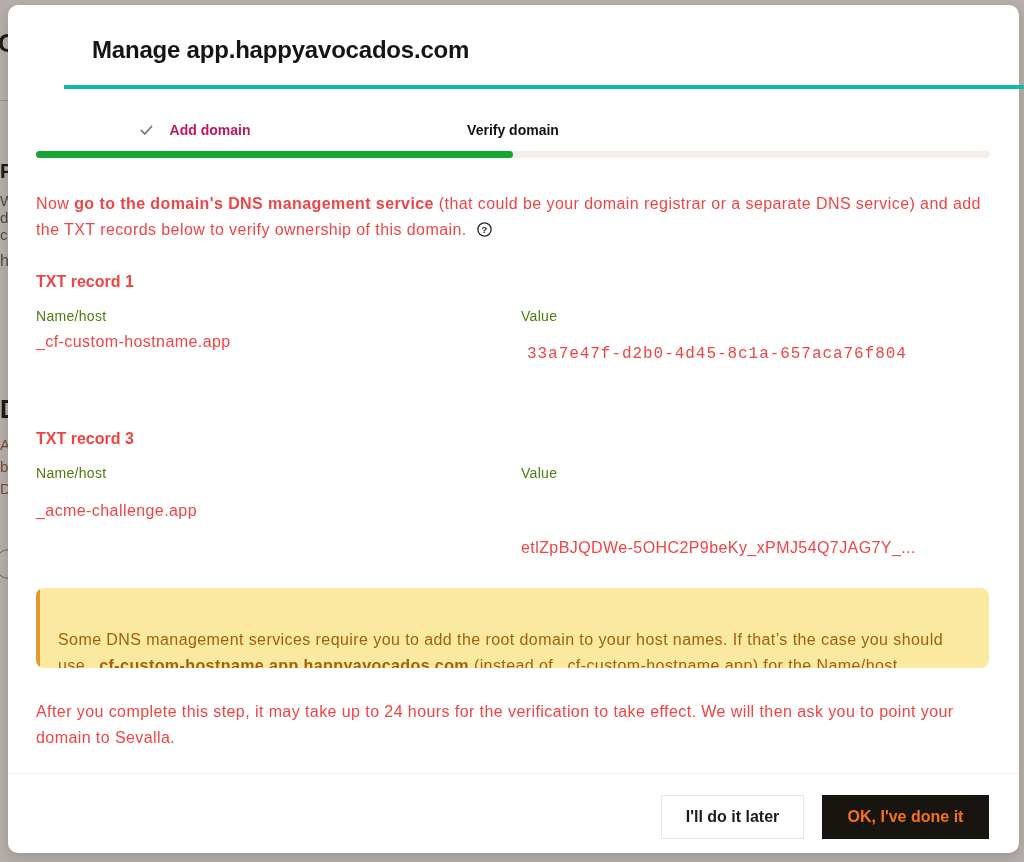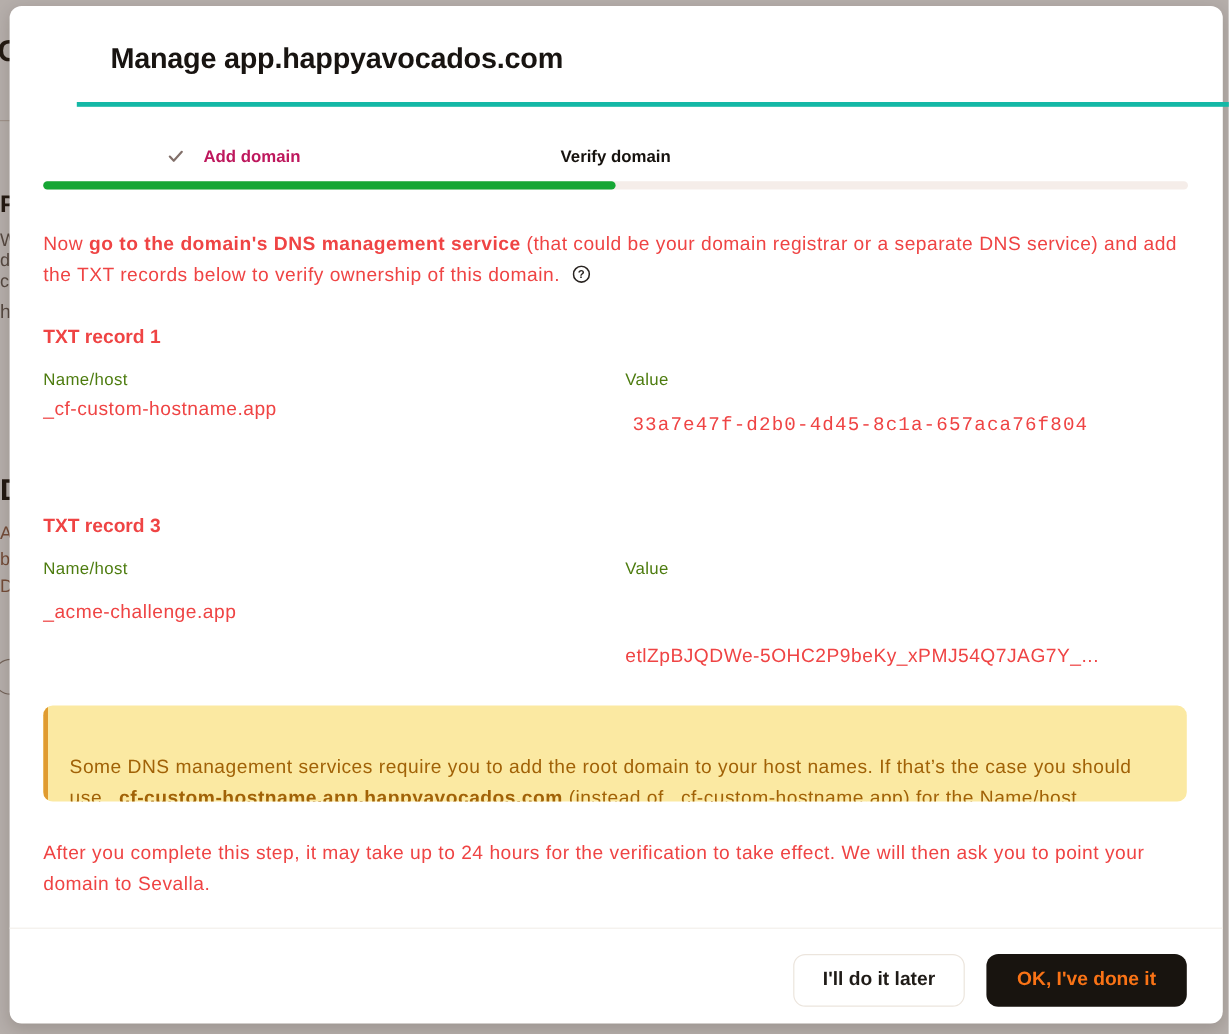--- a/index.html
+++ b/index.html
@@ -18,21 +18,21 @@
 .step.active { color:#16120e; }
 .pbar { position:absolute; left:28px; top:61.5px; width:954px; height:7px; background:#f5ede9; border-radius:4px; }
 .pfill { width:50%; height:7px; background:#16a634; border-radius:4px; }
 .txt { position:absolute; left:28px; font-size:16px; line-height:26px; color:#ef4444; letter-spacing:0.42px; }
 .lbl { position:absolute; font-size:14px; line-height:20px; color:#4d7c0f; letter-spacing:0.3px; }
 .h3 { position:absolute; left:28px; font-size:16px; line-height:26px; font-weight:700; color:#ef4444; }
 .warn { position:absolute; left:28px; top:499px; width:953px; height:80px; background:#fbe9a2; border-radius:8px; overflow:hidden; }
 .warnbar { position:absolute; left:0; top:0; width:4px; height:80px; background:#e09b30; }
 .warntxt { position:absolute; left:22px; top:15px; font-size:16px; line-height:26px; color:#a16207; letter-spacing:0.42px;margin-top:24px; }
 .mfoot { position:absolute; left:0; bottom:0; width:100%; height:80px; border-top:1px solid #f3efea; }
-.btn { position:absolute; top:21px; height:44px; border-radius:10px; font-family:"Liberation Sans",sans-serif; font-size:16px; font-weight:700; display:flex; align-items:center; justify-content:center; }
+.btn { position:absolute; top:21px; height:44px; border-radius:0; font-family:"Liberation Sans",sans-serif; font-size:16px; font-weight:700; display:flex; align-items:center; justify-content:center; }
 .btn.light { right:215px; width:143px; background:#fff; border:1px solid #ece5dd; color:#1f1b17; }
 .btn.dark { right:30px; width:167px; background:#18140f; border:none; color:#f97316; }
 .qicon { display:inline-block; vertical-align:-2px; }
 </style>
 </head>
 <body>
 <div class="page">
   <div class="pg" style="left:-2px; top:29px; font-size:25px; font-weight:700; color:#231d18;">O</div>
   <div class="pg" style="left:0; top:100px; width:20px; border-top:1px solid #ddd5ce;"></div>
   <div class="pg" style="left:0; top:160px; font-size:20px; font-weight:700; color:#231d18;">P</div>

